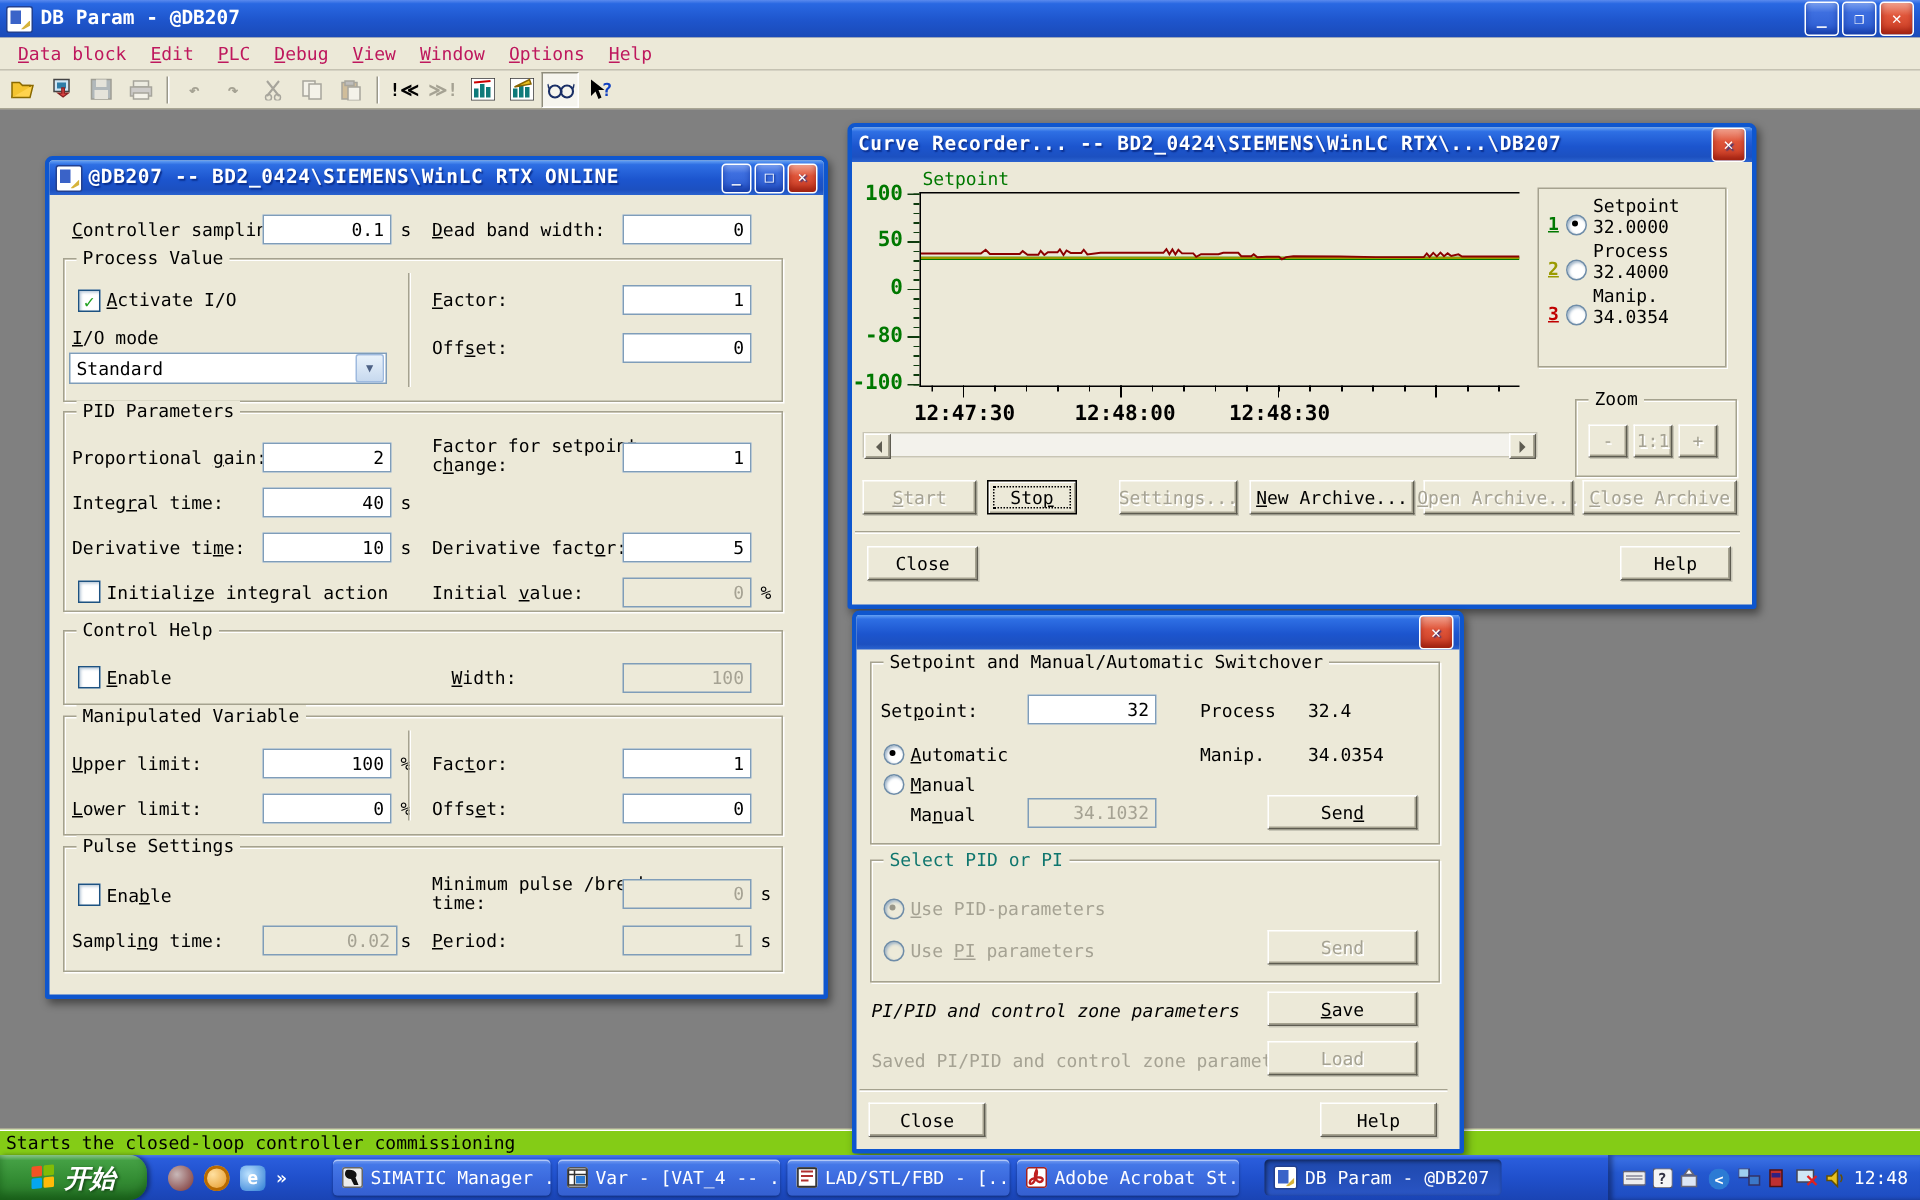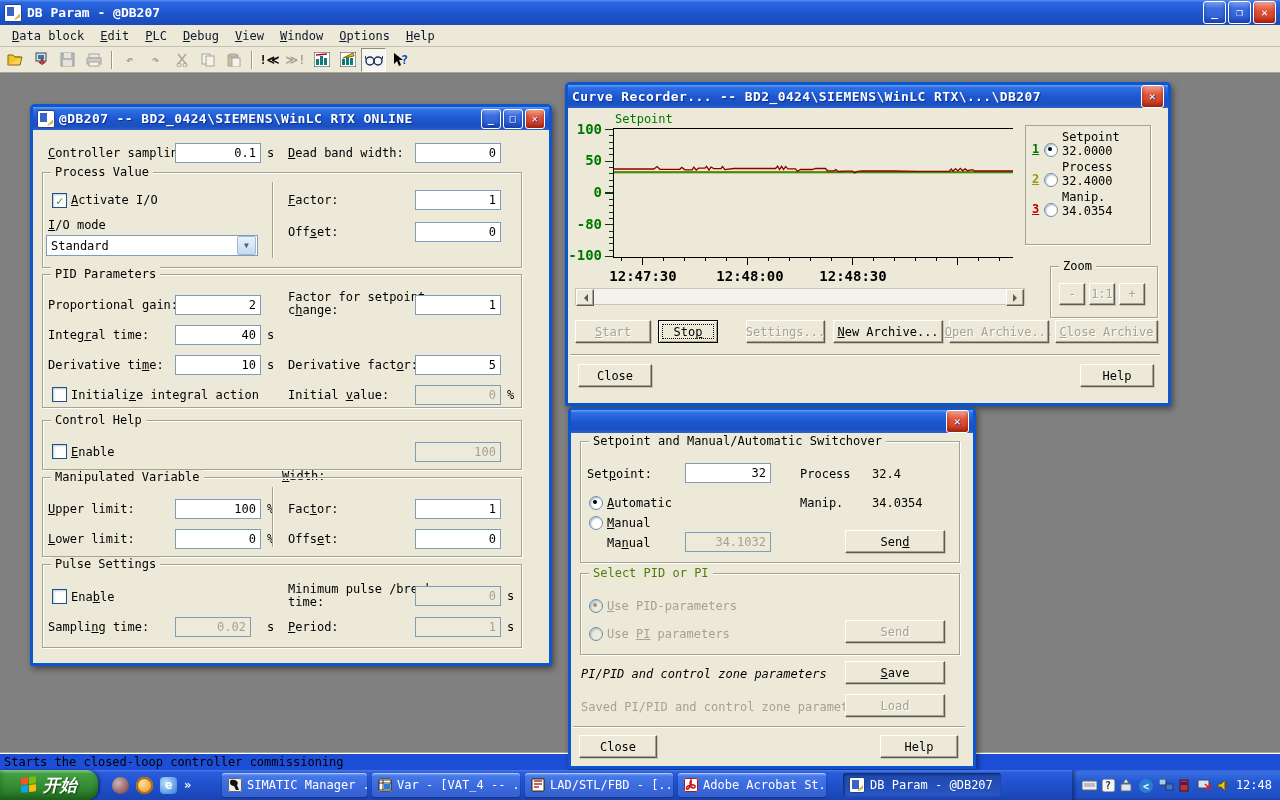--- a/index.html
+++ b/index.html
@@ -13,43 +13,43 @@
     background:linear-gradient(180deg,#5A8AEE 0%,#2968E2 10%,#1E55CC 55%,#1A4AB8 100%);color:#fff;font-weight:bold;font-size:13px;}
   .appico{width:16px;height:16px;background:#fff;border:1px solid #23408F;border-radius:2px;position:relative;flex:0 0 auto;}
   .appico::before{content:"";position:absolute;left:2px;top:2px;width:7px;height:9px;background:#3A63C8;}
   .appico::after{content:"";position:absolute;right:1px;bottom:1px;width:6px;height:6px;background:#D6B33A;clip-path:polygon(0 100%,100% 0,100% 60%,30% 100%);}
   .wbtns{margin-left:auto;display:flex;gap:2px;}
   .wbtn{width:21px;height:21px;border:1px solid #fff;border-radius:3px;display:flex;align-items:center;justify-content:center;
     color:#fff;font-weight:bold;font-size:11px;background:linear-gradient(180deg,#7AA0F0 0%,#3E6FE0 30%,#2B5BD0 100%);box-shadow:inset 0 -3px 4px rgba(10,40,140,.6);}
   .wbtn.close{background:linear-gradient(180deg,#F1A28E 0%,#E0563A 40%,#C93B22 100%);box-shadow:inset 0 -3px 4px rgba(120,10,0,.55);}
 
   .menubar{left:0;top:25px;width:1280px;height:22px;background:#ECE9D8;border-bottom:1px solid #C5C2B2;display:flex;align-items:center;padding:0 4px;box-sizing:border-box;}
-  .mitem{padding:2px 8px;color:#0f172a;}
+  .mitem{padding:2px 8px;color:#be185d;}
   .toolbar{left:0;top:47px;width:1280px;height:26px;background:#ECE9D8;border-bottom:1px solid #A9A694;display:flex;align-items:center;padding:0 3px;box-sizing:border-box;gap:1px;}
   .tbtn{width:23px;height:22px;display:flex;align-items:center;justify-content:center;border:1px solid transparent;}
   .tbtn.pressed{background:#F6F5EE;border-color:#8F8D7C #FFF #FFF #8F8D7C;}
   .tsep{width:1px;height:18px;background:#9A988A;box-shadow:1px 0 0 #FFF;margin:0 4px;}
   .glyph{font-weight:bold;}
   .dis{color:#A5A293;}
 
   .client{left:0;top:73px;width:1280px;height:680px;background:#808080;}
-  .statusbar{left:0;top:753px;width:1280px;height:17px;background:#1d4ed8;border-top:1px solid #FFF;box-shadow:0 -1px 0 #A9A694;
+  .statusbar{left:0;top:753px;width:1280px;height:17px;background:#84cc16;border-top:1px solid #FFF;box-shadow:0 -1px 0 #A9A694;
     display:flex;align-items:center;padding:0 4px;box-sizing:border-box;}
 
   
   .win{position:absolute;background:#ECE9D8;border:3px solid #0E56CE;border-radius:5px 5px 2px 2px;box-shadow:2px 3px 6px rgba(0,0,0,.45);}
   .tb{height:23px;display:flex;align-items:center;gap:4px;padding:0 4px;border-radius:2px 2px 0 0;
     background:linear-gradient(180deg,#64A1F4 0%,#2E6FE4 12%,#1C55CE 55%,#1C50C0 85%,#2B63CF 100%);
     color:#fff;font-weight:bold;font-size:13px;letter-spacing:.4px;text-shadow:1px 1px 1px #0A2F8F;white-space:nowrap;overflow:hidden;}
   .tb .sm{width:18px;height:18px;font-size:10px;}
   .body{position:relative;}
 
   .grp{position:absolute;border:1px solid #A5A28F;box-shadow:1px 1px 0 #FFF,inset 1px 1px 0 #FFF;}
   .grp>.cap{position:absolute;top:-8px;left:8px;background:#ECE9D8;padding:0 4px;line-height:14px;}
-  .grp>.cap.gray{color:#4d7c0f;}
+  .grp>.cap.gray{color:#0f766e;}
   .lbl{position:absolute;white-space:nowrap;line-height:14px;}
   .lbl.gray{color:#A5A293;}
   .fld{position:absolute;box-sizing:border-box;height:20px;background:#fff;border:1px solid #7F9DB9;
     font-family:"DejaVu Sans Mono",monospace;font-size:12px;text-align:right;padding:1px 4px;color:#000;}
   .fld:disabled,.fld.off{background:#EDEAD9;color:#A5A293;}
   .vline{position:absolute;width:1px;background:#A5A28F;box-shadow:1px 0 0 #FFF;}
   .cb{position:absolute;width:13px;height:13px;background:#fff;border:1px solid #1D5281;box-shadow:inset 1px 1px 2px #B8C8D8;
     display:flex;align-items:center;justify-content:center;font-size:12px;font-weight:bold;color:#21A121;line-height:10px;}
   .rad{position:absolute;width:12px;height:12px;border-radius:50%;background:#fff;border:1px solid #6E8CA8;box-shadow:inset 1px 1px 2px #9FB4C8;}
   .rad .dot{position:absolute;left:3px;top:3px;width:4px;height:4px;border-radius:50%;background:#1A9A1A;}
@@ -277,21 +277,21 @@
       <span class="lbl" style="left:38px;top:258px;">Initiali<u>z</u>e integral action</span>
       <span class="lbl" style="left:255px;top:258px;">Initial <u>v</u>alue:</span>
       <input class="fld off" style="left: 382px; top: 255px; width: 86px;" disabled="" value="0">
       <span class="lbl" style="left:474px;top:258px;">%</span>
 
       <div class="grp" style="left:9px;top:290px;width:478px;height:48px;">
         <span class="cap">Control Help</span>
       </div>
       <span class="cb" style="left:19px;top:314px;"></span>
       <span class="lbl" style="left:38px;top:315px;"><u>E</u>nable</span>
-      <span class="lbl" style="left:249px;top:315px;margin-top:24px;"><u>W</u>idth:</span>
+      <span class="lbl" style="left:268px;top:315px;"><u>W</u>idth:</span>
       <input class="fld off" style="left: 382px; top: 312px; width: 86px;" disabled="" value="100">
 
       <div class="grp" style="left:9px;top:347px;width:478px;height:78px;">
         <span class="cap">Manipulated Variable</span>
       </div>
       <span class="lbl" style="left:15px;top:372px;"><u>U</u>pper limit:</span>
       <input class="fld" style="left: 142px; top: 369px; width: 86px;" value="100">
       <span class="lbl" style="left:234px;top:372px;">%</span>
       <span class="lbl" style="left:15px;top:402px;"><u>L</u>ower limit:</span>
       <input class="fld" style="left: 142px; top: 399px; width: 86px;" value="0">
@@ -305,21 +305,21 @@
       <div class="grp" style="left:9px;top:434px;width:478px;height:82px;">
         <span class="cap">Pulse Settings</span>
       </div>
       <span class="cb" style="left:19px;top:459px;"></span>
       <span class="lbl" style="left:38px;top:460px;">Ena<u>b</u>le</span>
       <span class="lbl" style="left:255px;top:452px;">Minimum pulse /brea<u>k</u></span>
       <span class="lbl" style="left:255px;top:465px;">time:</span>
       <input class="fld off" style="left: 382px; top: 456px; width: 86px;" disabled="" value="0">
       <span class="lbl" style="left:474px;top:459px;">s</span>
       <span class="lbl" style="left:15px;top:490px;">Sampli<u>n</u>g time:</span>
-      <input class="fld off" style="left: 142px; top: 487px; width: 76px;" disabled="" value="0.02">
+      <input class="fld off" style="left: 142px; top: 487px; width: 90px;" disabled="" value="0.02">
       <span class="lbl" style="left:234px;top:490px;">s</span>
       <span class="lbl" style="left:255px;top:490px;"><u>P</u>eriod:</span>
       <input class="fld off" style="left: 382px; top: 487px; width: 86px;" disabled="" value="1">
       <span class="lbl" style="left:474px;top:490px;">s</span>
     </div>
   </div>
 
   <div class="win" style="left:565px;top:82px;width:600px;height:318px;">
     <div class="tb">
       <span>Curve Recorder...  --  BD2_0424\SIEMENS\WinLC RTX\...\DB207</span>

